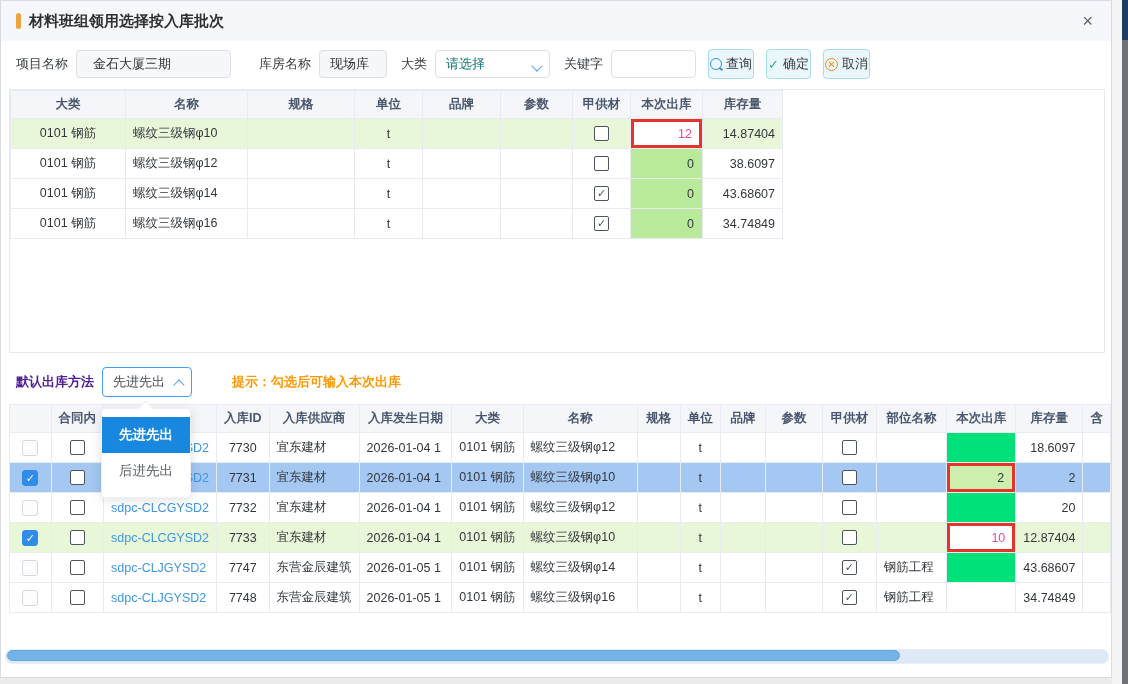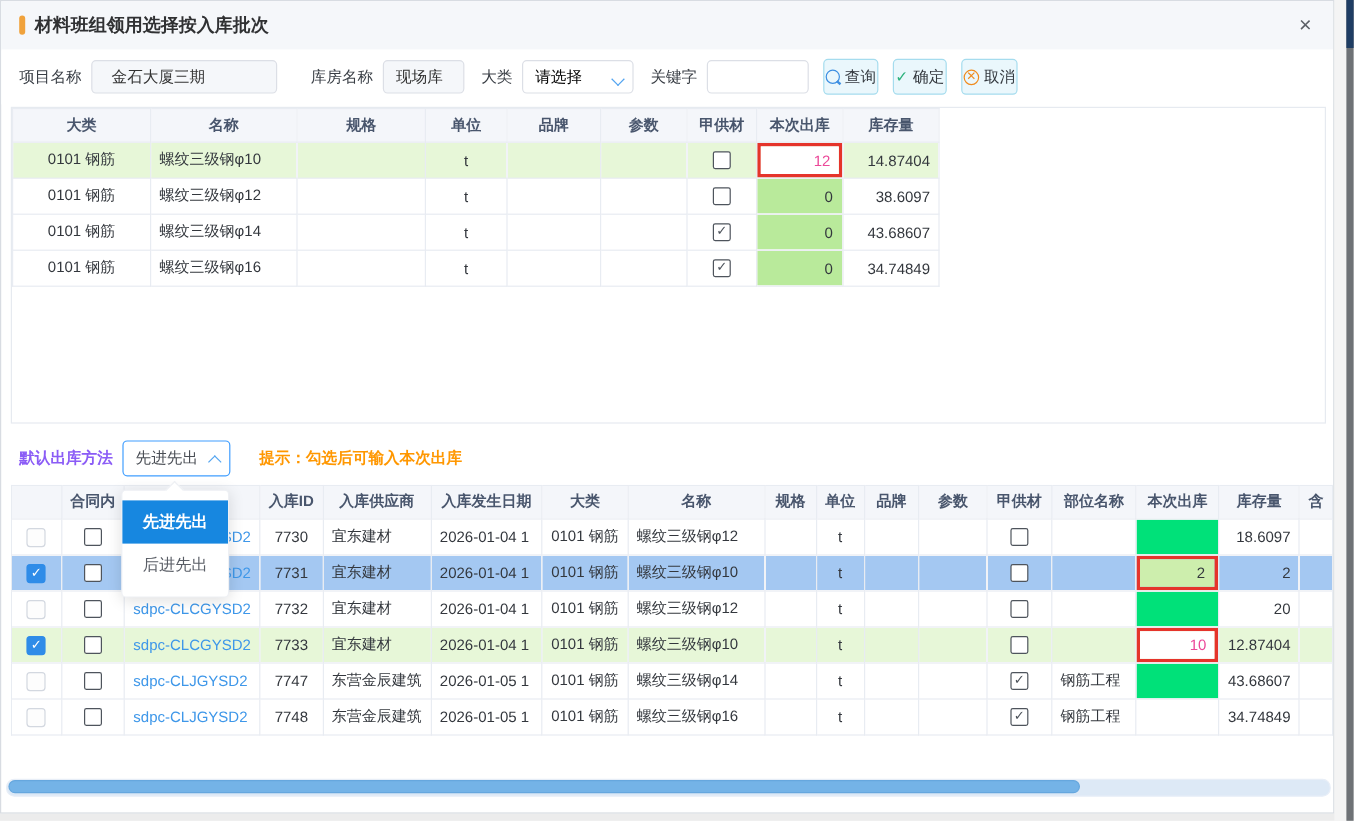--- a/index.html
+++ b/index.html
@@ -9,21 +9,21 @@
   
   .titlebar{position:absolute;left:0;top:0;width:100%;height:40px;background:#f5f7fa;border-bottom:1px solid #e9edf2;display:flex;align-items:center;}
   .accent{display:inline-block;width:5px;height:16px;border-radius:3px;background:#f0a23c;margin-left:15px;}
   .title{margin-left:8px;font-size:15px;font-weight:bold;color:#303133;}
   .close{position:absolute;right:18px;top:10px;font-size:18px;color:#5c6066;cursor:pointer;line-height:20px;}
   
   .formbar{position:absolute;left:0;top:40px;width:100%;height:46px;background:#fff;display:flex;align-items:center;font-size:13px;color:#3a3f46;}
   .formbar .lbl{margin-left:15px;margin-right:8px;white-space:nowrap;}
   .tbox{height:28px;box-sizing:border-box;border:1px solid #dcdfe6;border-radius:4px;background:#f5f7fa;color:#333;font-size:13px;display:flex;align-items:center;padding:0 10px;}
   .tbox.white{background:#fff;}
-  .selbox{position:relative;height:28px;width:93px;box-sizing:border-box;border:1px solid #dcdfe6;border-radius:4px;background:#fff;color:#000000;font-size:13px;display:flex;align-items:center;padding:0 22px 0 10px;}
+  .selbox{position:relative;height:28px;width:115px;box-sizing:border-box;border:1px solid #dcdfe6;border-radius:4px;background:#fff;color:#0f766e;font-size:13px;display:flex;align-items:center;padding:0 22px 0 10px;}
   .chev{position:absolute;right:8px;top:11px;width:7px;height:7px;border-right:1.6px solid #53a4f0;border-bottom:1.6px solid #53a4f0;transform:rotate(45deg);}
   .chev.up{transform:rotate(-135deg);top:13px;}
   .btn{height:30px;box-sizing:border-box;border:1px solid #a5dcee;border-radius:4px;background:#eaf7fc;color:#34393f;font-size:13px;display:flex;align-items:center;padding:0 1px;margin-left:12px;cursor:pointer;}
   .btn .bicon{margin-right:4px;display:inline-flex;}
   .mag{position:relative;width:10px;height:10px;border:1.6px solid #3d8fe2;border-radius:50%;display:inline-block;}
   .mag::after{content:"";position:absolute;left:8px;top:9px;width:4px;height:1.6px;background:#3d8fe2;transform:rotate(40deg);}
   .okmark{color:#2db27d;font-size:13px;font-weight:bold;}
   .cancmark{width:13px;height:13px;border:1.4px solid #f08c1e;border-radius:50%;color:#f08c1e;font-size:10px;line-height:12px;text-align:center;display:inline-block;box-sizing:border-box;}
   
   table{border-collapse:collapse;table-layout:fixed;font-size:12.5px;color:#33373d;}
@@ -41,23 +41,23 @@
   .light2{background:#cdeead;}
   .redframe{border:3px solid #e5342b;width:100%;height:100%;box-sizing:border-box;display:flex;}
   .qinput{flex:1;background:#fff;display:flex;align-items:center;justify-content:flex-end;padding:0 7px;font-size:12.5px;color:#ec4899;}
   
   .cb{display:inline-block;width:13px;height:13px;border:1.5px solid #4e545c;border-radius:2px;background:#fff;line-height:12px;font-size:11px;color:#4e545c;text-align:center;vertical-align:middle;}
   .selcb{display:inline-block;width:16px;height:16px;border:1px solid #d3d8e0;border-radius:3px;background:#fdfdfd;box-sizing:border-box;vertical-align:middle;line-height:14px;font-size:11px;text-align:center;color:#fff;}
   .selcb.on{background:#2f8ce8;border-color:#2f8ce8;}
   a.link{color:#3e97e9;text-decoration:none;}
   
   .methodrow{position:absolute;left:0;top:360px;width:100%;height:42px;display:flex;align-items:center;font-size:13px;}
-  .mlabel{margin-left:15px;font-weight:bold;color:#8b5cf6;}
+  .mlabel{margin-left:15px;font-weight:bold;color:#4c1d95;}
   .mselect{position:relative;margin-left:8px;width:90px;height:30px;box-sizing:border-box;border:1px solid #409eff;border-radius:4px;background:#fff;color:#4a4e55;display:flex;align-items:center;padding:0 22px 0 10px;}
-  .hint{margin-left:24px;color:#ff9700;font-weight:bold;font-size:13px;}
+  .hint{margin-left:40px;color:#ff9700;font-weight:bold;font-size:13px;}
   
   .ddpanel{position:absolute;left:100px;top:407px;width:88px;background:#fff;border:1px solid #eef0f4;border-radius:4px;box-shadow:0 2px 12px rgba(0,0,0,.12);padding:8px 0;z-index:40;}
   .ddpanel .arrow{position:absolute;left:38px;top:-6px;width:10px;height:10px;background:#fff;transform:rotate(45deg);border-left:1px solid #eef0f4;border-top:1px solid #eef0f4;}
   .dditem{height:36px;display:flex;align-items:center;justify-content:center;font-size:13.5px;color:#5a5e66;cursor:pointer;}
   .dditem.active{background:#1787e0;color:#fff;font-weight:bold;}
   
   .hscroll{position:absolute;left:4px;top:648px;width:1102px;height:13px;border-radius:7px;background:#dde9f6;border:1px solid #e8eef7;}
   .hscroll .thumb{position:absolute;left:1px;top:0px;width:893px;height:11px;border-radius:6px;background:#74b3e7;border:1px solid #66a7de;box-sizing:border-box;}
   
   .rstrip{position:absolute;right:0;top:0;width:6px;height:684px;background:#6e7276;}

